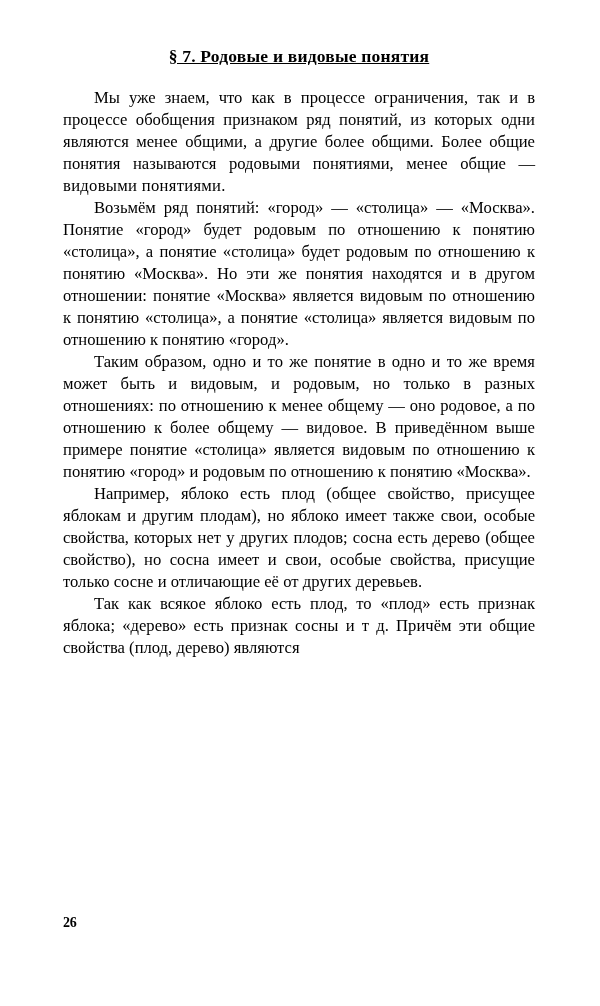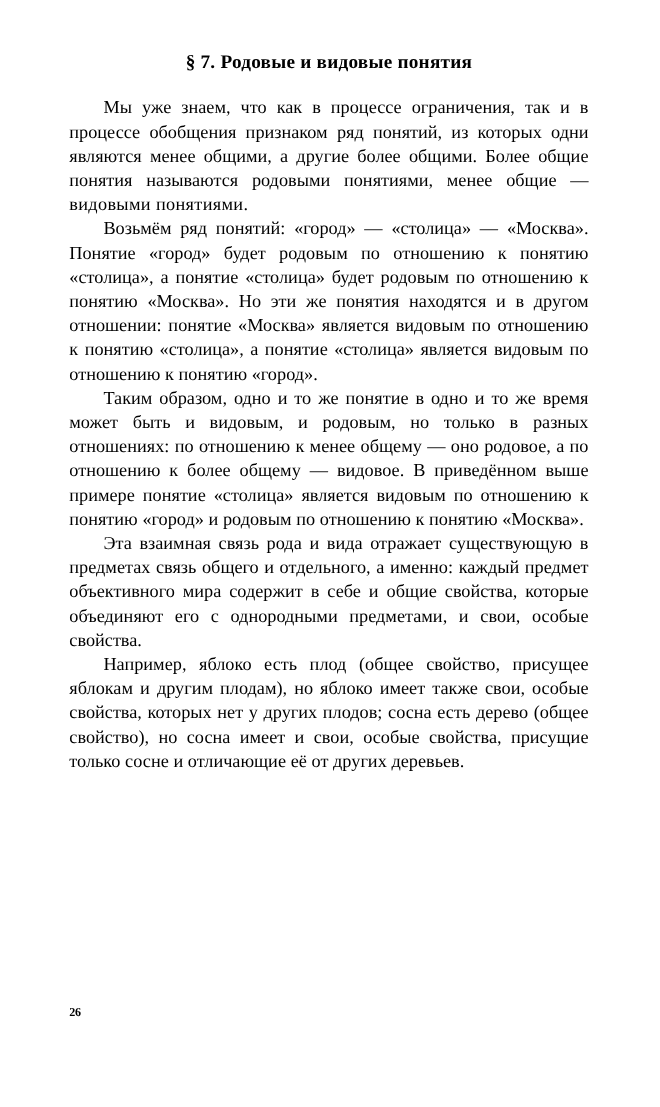--- a/index.html
+++ b/index.html
@@ -29,20 +29,21 @@
     top: 46px;
     width: 472px;
   }
   .section-heading {
     text-align: center;
     font-weight: bold;
     font-size: 17.5px;
     letter-spacing: 0.2px;
     margin: 0 0 20px 0;
     line-height: 1.2;
+    text-decoration: underline;
   }
   p.body-par {
     margin: 0;
     text-align: justify;
     text-justify: inter-word;
     font-size: 16.6px;
     line-height: 22.0px;
     text-indent: 31px;
     hyphens: manual;
     -webkit-hyphens: manual;
@@ -52,44 +53,44 @@
     margin-top: 0;
   }
   .bold-term {
     font-weight: normal;
     letter-spacing: 0.3px;
   }
   .page-number {
     position: absolute;
     left: 63px;
     top: 915px;
-    font-size: 11px;
+    font-size: 14px;
     font-weight: bold;
     letter-spacing: -0.3px;
   }
 </style>
 </head>
 <body>
 
 <div class="page">
 
   <div class="content">
 
     <h1 class="section-heading">§ 7. Родовые и видовые понятия</h1>
 
     <p class="body-par"><span>Мы уже знаем, что как в процессе ограничения, так и в процессе обобщения признаком ряд понятий, из которых одни являются менее общими, а другие более общими. Более общие понятия называются родовыми понятиями, менее общие — </span><span class="bold-term">видовыми понятиями</span><span>.</span></p>
 
     <p class="body-par">Возьмём ряд понятий: «город» — «столица» — «Москва». Понятие «город» будет родовым по отношению к понятию «столица», а понятие «столица» будет родовым по отношению к понятию «Москва». Но эти же понятия находятся и в другом отношении: понятие «Москва» является видовым по отношению к понятию «столица», а понятие «столица» является видовым по отношению к понятию «город».</p>
 
     <p class="body-par">Таким образом, одно и то же понятие в одно и то же время может быть и видовым, и родовым, но только в разных отношениях: по отношению к менее общему — оно родовое, а по отношению к более общему — видовое. В приведённом выше примере понятие «столица» является видовым по отношению к понятию «город» и родовым по отношению к понятию «Москва».</p>
 
 
-    <p class="body-par">Эта взаимная связь рода и вида отражает существующую в предметах связь общего и отдельного, а именно: каждый предмет объективного мира содержит в себе и общие свойства, которые объединяют его с однородными предметами, и свои, особые свойства.</p>
 
     <p class="body-par">Например, яблоко есть плод (общее свойство, присущее яблокам и другим плодам), но яблоко имеет также свои, особые свойства, которых нет у других плодов; сосна есть дерево (общее свойство), но сосна имеет и свои, особые свойства, присущие только сосне и отличающие её от других деревьев.</p>
 
 
+    <p class="body-par">Так как всякое яблоко есть плод, то «плод» есть признак яблока; «дерево» есть признак сосны и т д. Причём эти общие свойства (плод, дерево) являются</p>
 
   </div>
 
   <div class="page-number">26</div>
 
 </div>
 
 </body></html>

